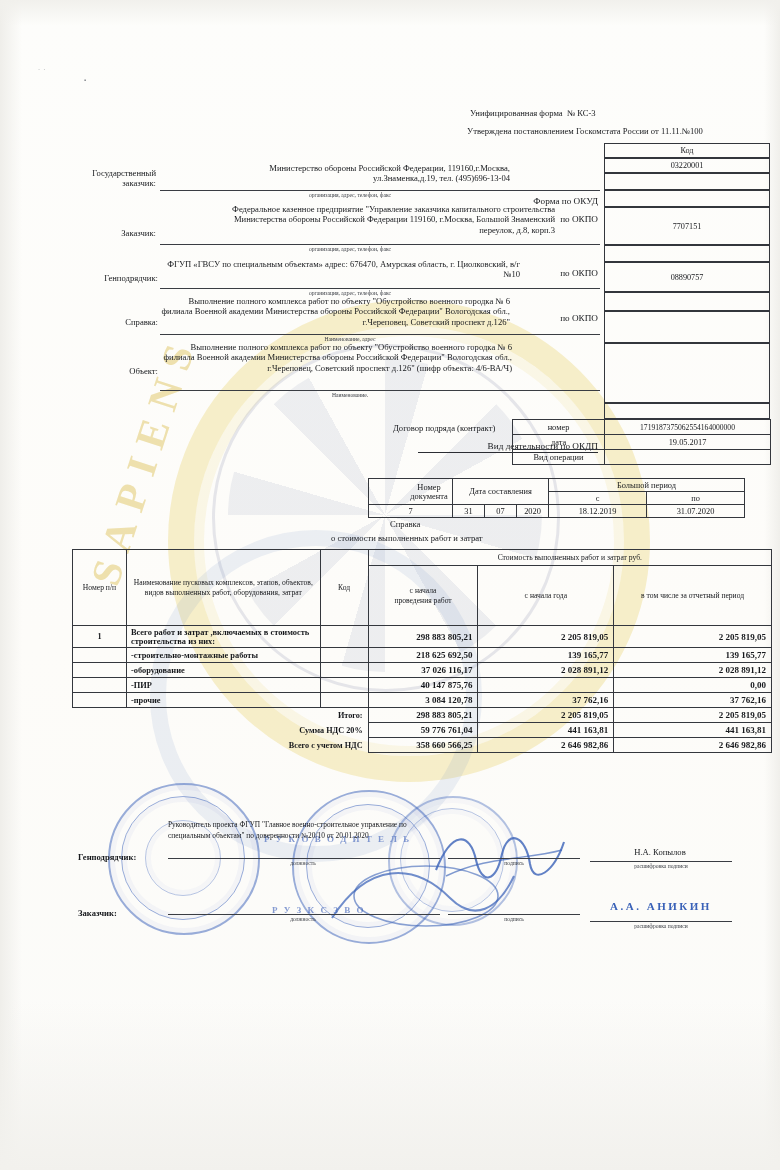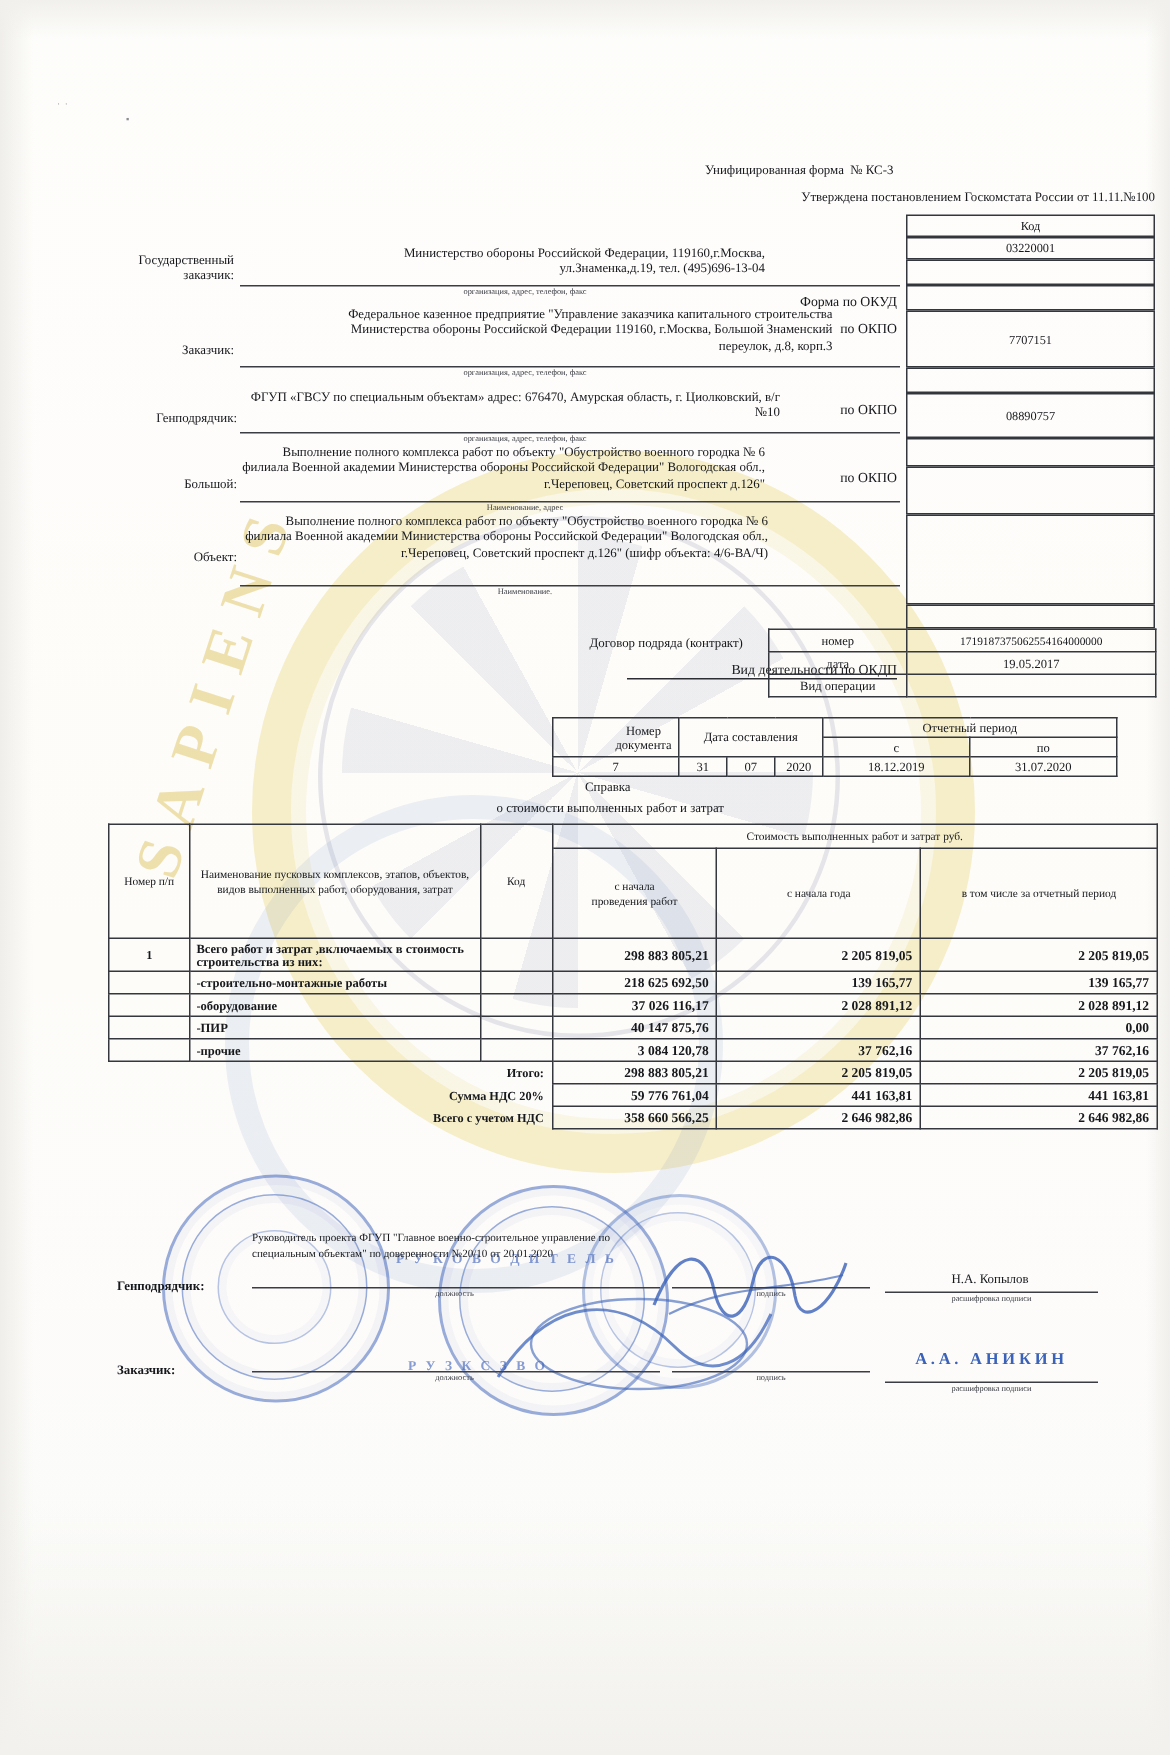--- a/index.html
+++ b/index.html
@@ -142,21 +142,21 @@
   <div class="wm wm-ring"></div>
   <div class="wm wm-star"></div>
   <div class="wm wm-ring2"></div>
   <div class="wm wm-text">SAPIENS</div>
   <div class="wm wm-blue"></div>
 
   <div class="t small" style="left:38px;top:66px;color:#8a8d93;">·  ·</div>
   <div class="t small" style="left:84px;top:76px;color:#8a8d93;">▪</div>
 
   <div class="t f9" style="left:470px;top:108px;width:300px;text-align:left;">Унифицированная форма  № КС-3</div>
-  <div class="t f9" style="left:400px;top:126px;width:370px;text-align:right;">Утверждена постановлением Госкомстата России от 11.11.№100</div>
+  <div class="t f9" style="left:400px;top:126px;width:370px;text-align:center;">Утверждена постановлением Госкомстата России от 11.11.№100</div>
 
   <div class="codebox" style="left:604px;top:143px;width:166px;height:15px;">
     <span>Код</span>
   </div>
   <div class="codebox" style="left:604px;top:158px;width:166px;height:15px;align-items:center;">
     <span>03220001</span>
   </div>
   <div class="codebox" style="left:604px;top:173px;width:166px;height:17px;">
     <span></span>
   </div>
@@ -190,21 +190,21 @@
   <div class="t f9" style="left:78px;top:228px;width:78px;">Заказчик:</div>
   <div class="t f9" style="left:160px;top:204px;width:355px;margin-left:40px;">Федеральное казенное предприятие "Управление заказчика капитального строительства Министерства обороны Российской Федерации 119160, г.Москва, Большой Знаменский переулок, д.8, корп.3</div>
   <div class="rule" style="left:160px;top:244px;width:440px;"></div>
   <div class="t cap ctr" style="left:200px;top:246px;width:300px;">организация, адрес, телефон, факс</div>
 
   <div class="t f9" style="left:78px;top:273px;width:80px;">Генподрядчик:</div>
   <div class="t f9" style="left:160px;top:259px;width:360px;">ФГУП «ГВСУ по специальным объектам» адрес: 676470, Амурская область, г. Циолковский, в/г №10</div>
   <div class="rule" style="left:160px;top:288px;width:440px;"></div>
   <div class="t cap ctr" style="left:200px;top:290px;width:300px;">организация, адрес, телефон, факс</div>
 
-  <div class="t f9" style="left:78px;top:317px;width:80px;">Большой:</div>
+  <div class="t f9" style="left:78px;top:317px;width:80px;">Справка:</div>
   <div class="t f9" style="left:160px;top:296px;width:350px;">Выполнение полного комплекса работ по объекту "Обустройство военного городка № 6 филиала Военной академии Министерства обороны Российской Федерации" Вологодская обл., г.Череповец, Советский проспект д.126"</div>
   <div class="rule" style="left:160px;top:334px;width:440px;"></div>
   <div class="t cap ctr" style="left:200px;top:336px;width:300px;">Наименование, адрес</div>
 
   <div class="t f9" style="left:78px;top:366px;width:80px;">Объект:</div>
   <div class="t f9" style="left:160px;top:342px;width:352px;">Выполнение полного комплекса работ по объекту "Обустройство военного городка № 6 филиала Военной академии Министерства обороны Российской Федерации" Вологодская обл., г.Череповец, Советский проспект д.126" (шифр объекта: 4/6-ВА/Ч)</div>
   <div class="rule" style="left:160px;top:390px;width:440px;"></div>
   <div class="t cap ctr" style="left:200px;top:392px;width:300px;">Наименование.</div>
 
   <div class="t f9" style="left:393px;top:423px;">Договор подряда (контракт)</div>
@@ -224,21 +224,21 @@
         <td></td>
       </tr>
     </tbody>
   </table>
 
   <table id="docnum-table" style="left:368px;top:478px;">
     <tbody>
       <tr>
         <td rowspan="2" style="width:84px;padding-left:40px;">Номер документа</td>
         <td colspan="3" rowspan="2" style="width:96px;">Дата составления</td>
-        <td colspan="2" style="width:196px;">Отчетный период</td>
+        <td colspan="2" style="width:196px;">Большой период</td>
       </tr>
       <tr>
         <td style="width:98px;">с</td>
         <td style="width:98px;">по</td>
       </tr>
       <tr>
         <td>7</td>
         <td style="width:32px;">31</td>
         <td style="width:32px;">07</td>
         <td style="width:32px;">2020</td>

